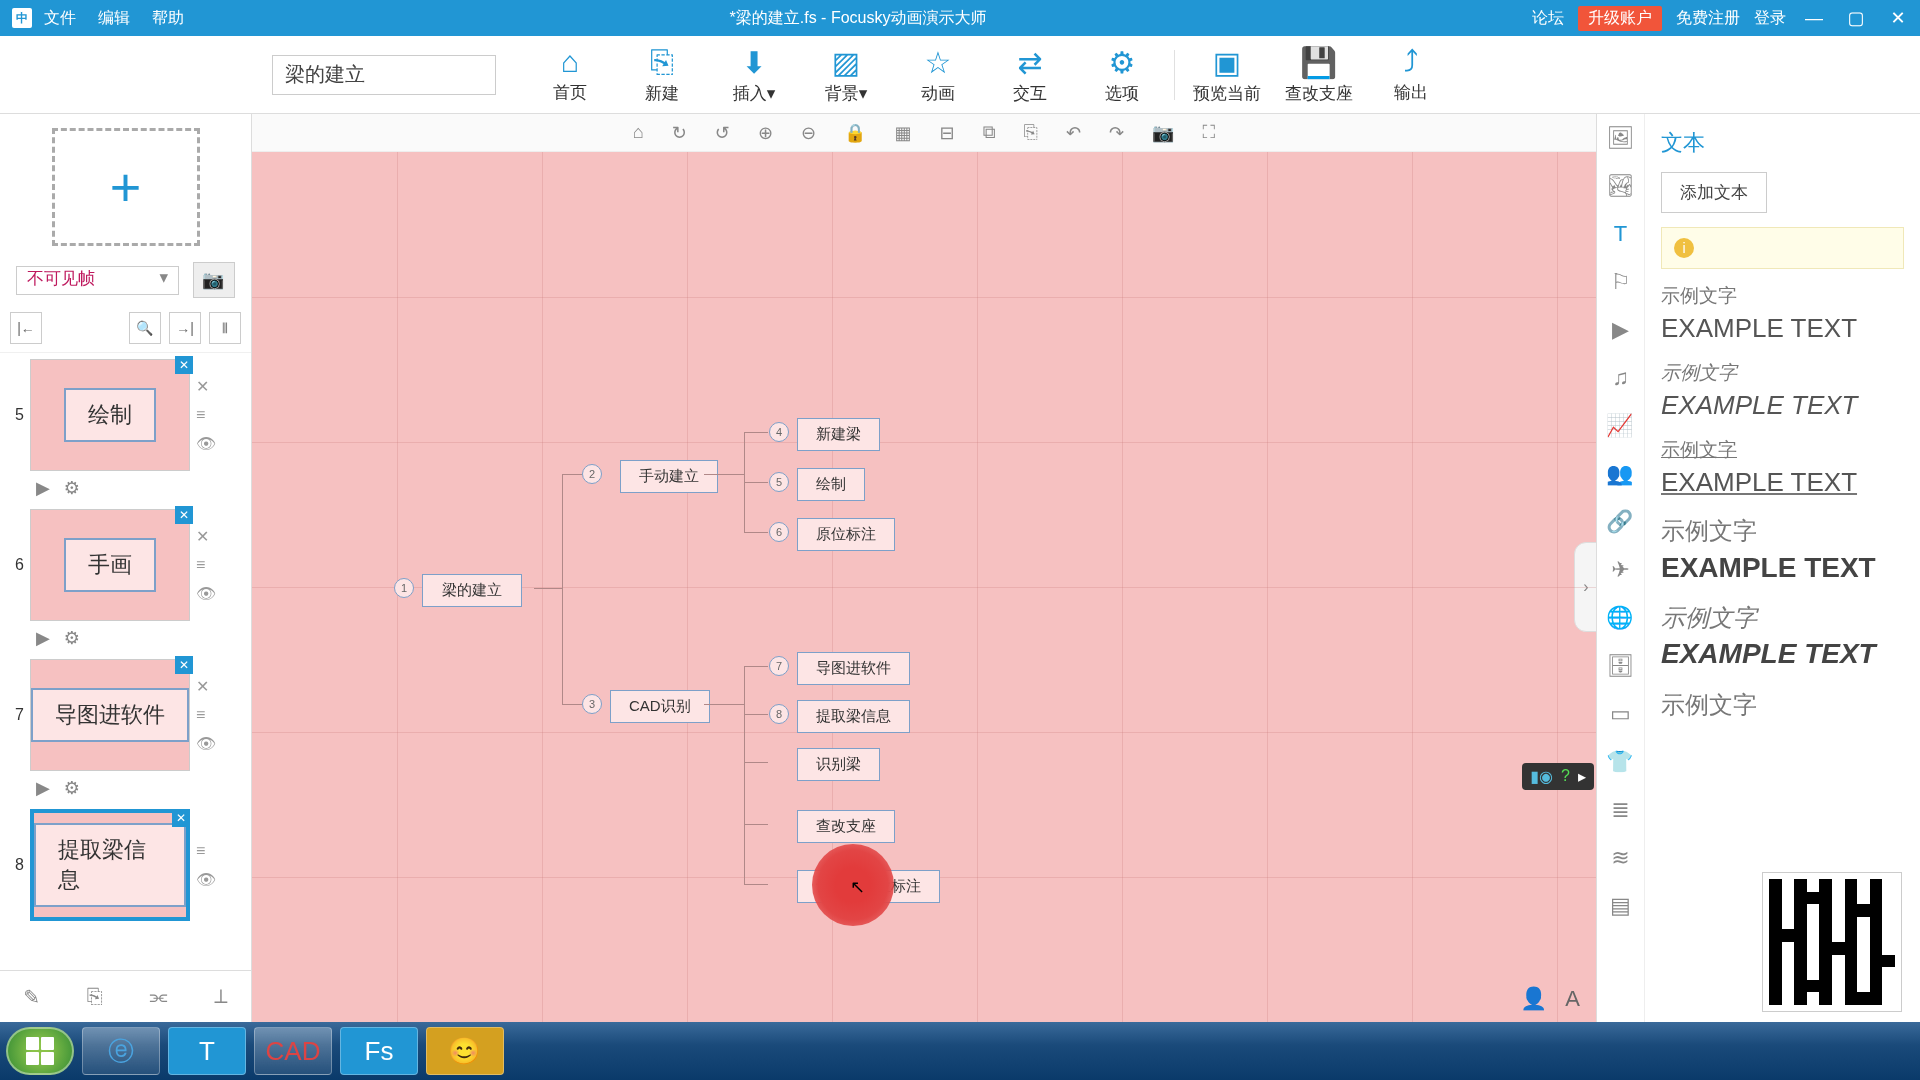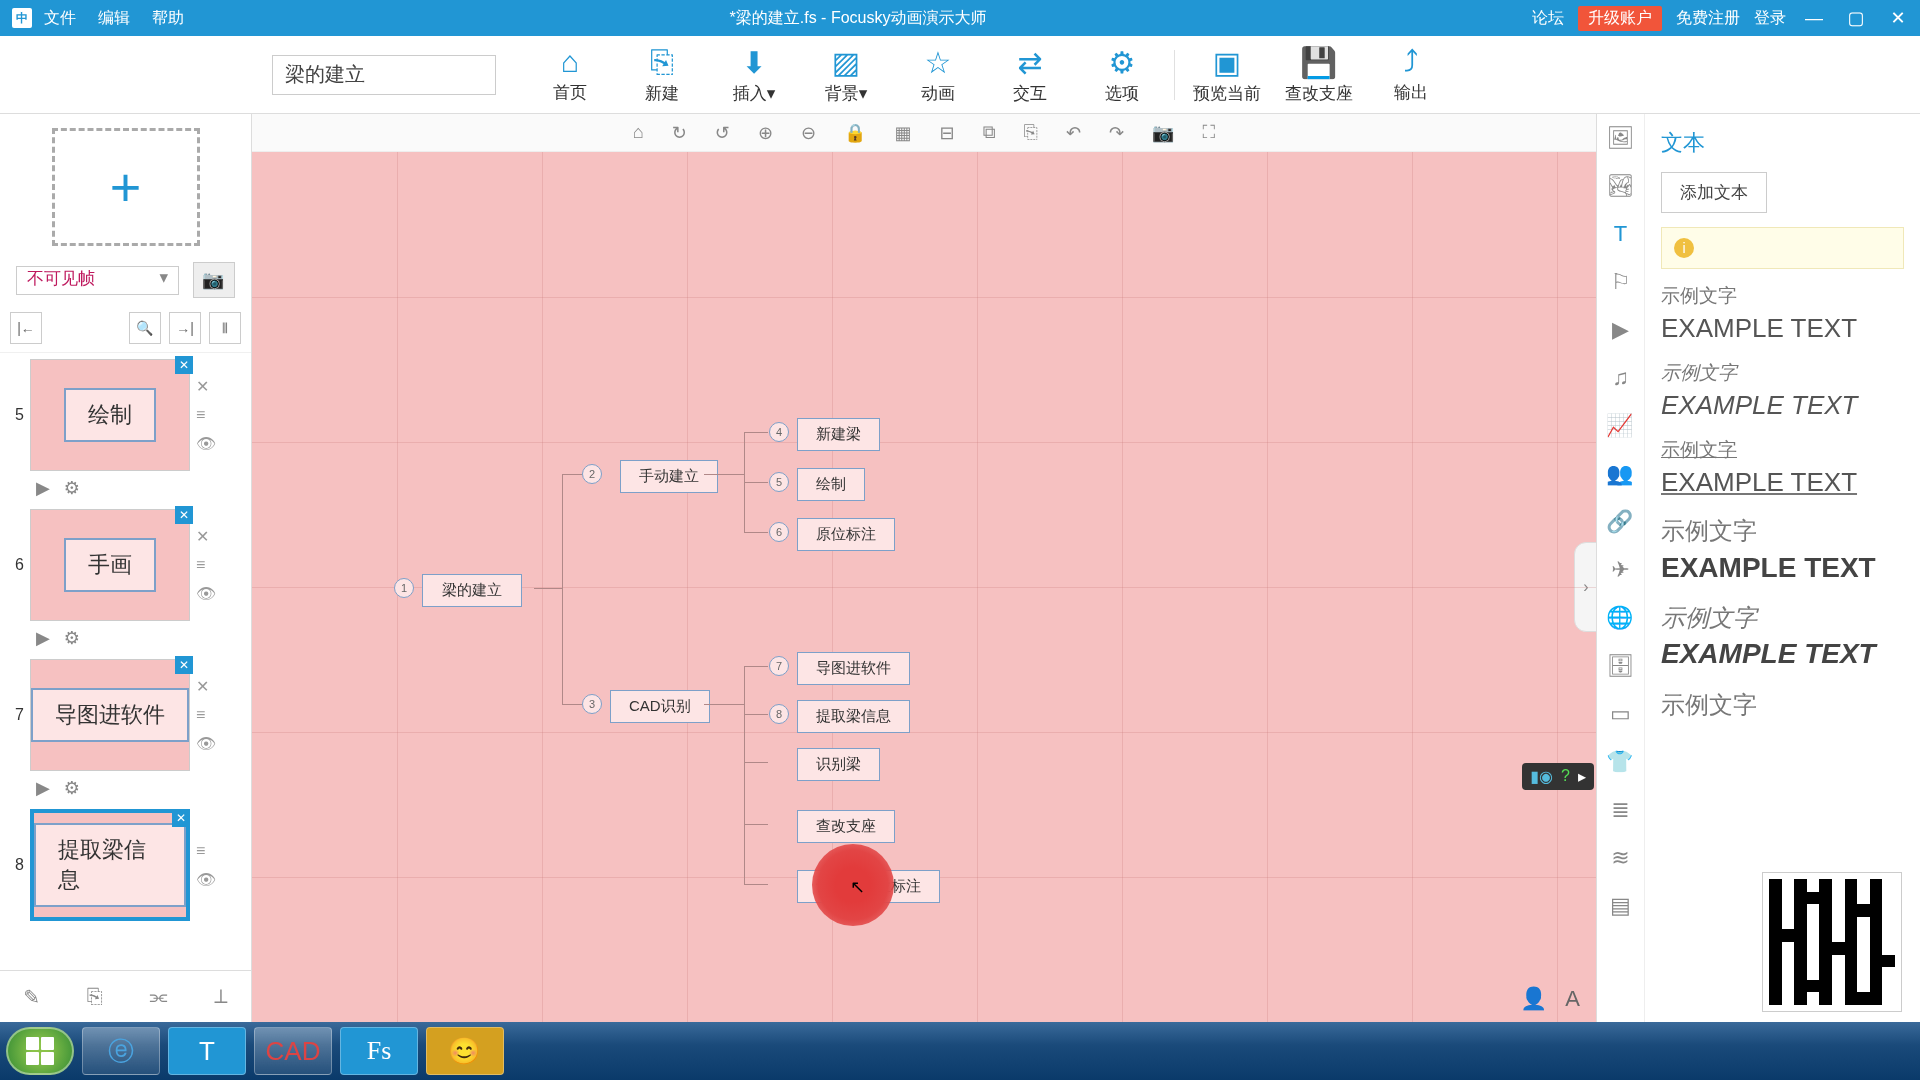--- a/index.html
+++ b/index.html
@@ -83,21 +83,21 @@
 .sample.underline { text-decoration: underline; }
 .sample .big { font-size: 26px; color: #555; display: block; }
 .sample .bigb { font-size: 28px; color: #444; font-weight: 600; display: block; }
 
 
 .taskbar { position: absolute; bottom: 0; left: 0; right: 0; height: 58px; background: linear-gradient(180deg, #3a6a9a 0%, #1a4a7a 40%, #0a3a6a 100%); display: flex; align-items: center; padding: 0 6px; gap: 4px; }
 .start-btn { width: 68px; height: 48px; border-radius: 28px; background: radial-gradient(circle, #8bc34a 20%, #4a9a3a 80%); border: 2px solid rgba(255,255,255,0.4); display: flex; align-items: center; justify-content: center; cursor: pointer; }
 .start-btn .flag { width: 28px; height: 28px; display: grid; grid-template: 1fr 1fr / 1fr 1fr; gap: 2px; }
 .start-btn .flag div { background: #fff; border-radius: 1px; }
 .task-item { width: 78px; height: 48px; background: linear-gradient(180deg, rgba(255,255,255,0.3), rgba(255,255,255,0.1)); border: 1px solid rgba(255,255,255,0.3); border-radius: 4px; display: flex; align-items: center; justify-content: center; font-size: 26px; cursor: pointer; margin-left: 4px; }
-.task-item.active { background: linear-gradient(180deg, rgba(255,255,255,0.5), rgba(255,255,255,0.2)); font-family: Liberation Serif, serif; }
+.task-item.active { background: linear-gradient(180deg, rgba(255,255,255,0.5), rgba(255,255,255,0.2)); }
 
 
 .qr { position: absolute; right: 18px; bottom: 68px; width: 140px; height: 140px; background: #fff; border: 1px solid #ccc; display: grid; grid-template: repeat(10,1fr) / repeat(10,1fr); padding: 6px; }
 .qr div { background: #000; }
 .qr div:nth-child(2n) { background: #fff; }
 .qr div:nth-child(7n) { background: #000; }
 
 
 .float-help { position: absolute; right: 326px; bottom: 290px; background: #333; border-radius: 4px; padding: 4px 8px; display: flex; gap: 8px; font-size: 16px; }
 .float-help span { color: #fff; cursor: pointer; }

